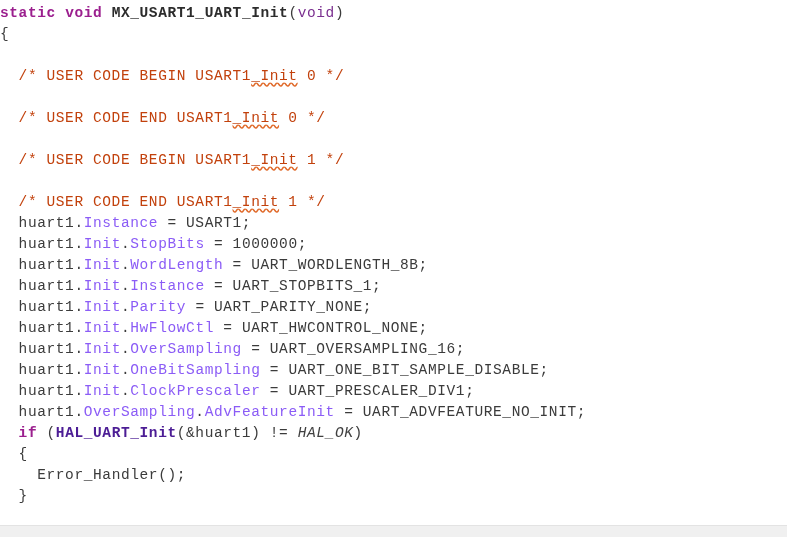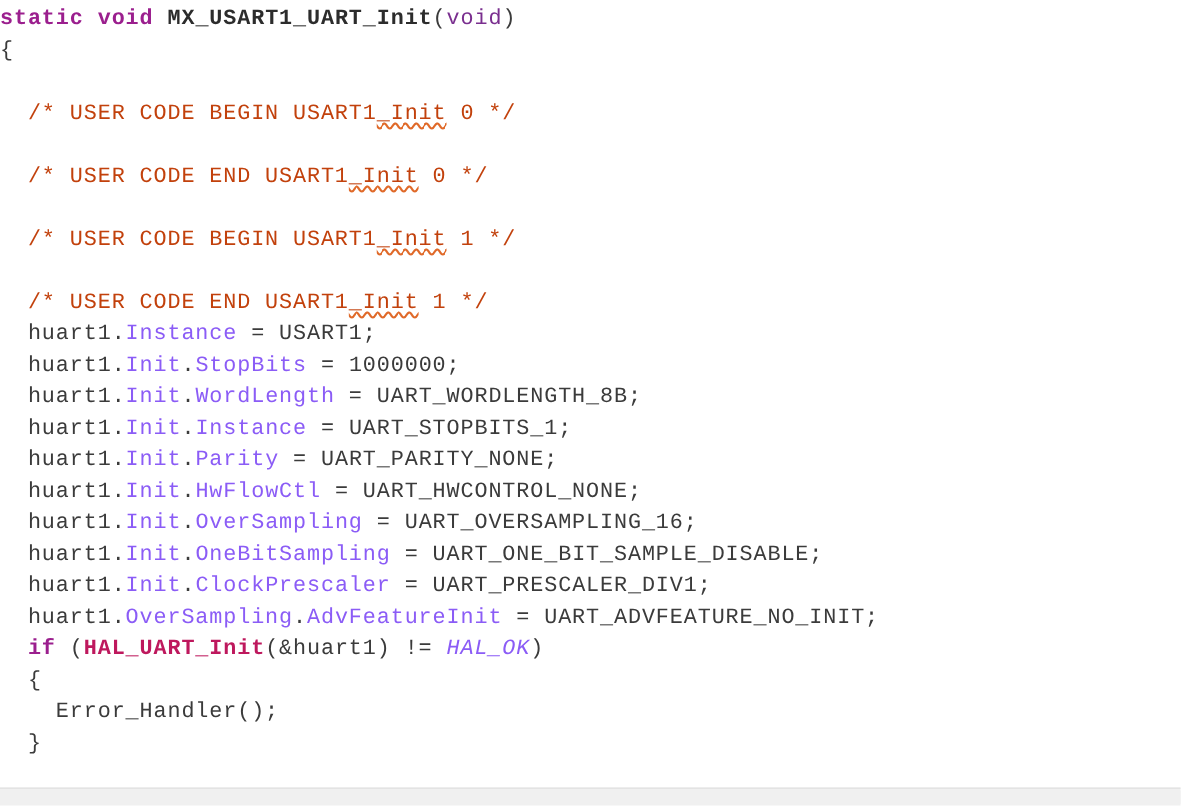--- a/index.html
+++ b/index.html
@@ -39,25 +39,25 @@
     font-size: 14.5px;
     letter-spacing: 0.6px;
     white-space: pre;
     color: #3b3b3b;
   }
 
   
   .tok-plain    { color: #3b3b3b; }
   .tok-keyword  { color: #9b1f8e; font-weight: bold; }
   .tok-func     { color: #2c2c2c; font-weight: bold; }
-  .tok-funcall  { color: #be185d; font-weight: bold; }
+  .tok-funcall  { color: #4c1d95; font-weight: bold; }
   .tok-type     { color: #7a2f8f; }
   .tok-member   { color: #8b5cf6; }
   .tok-comment  { color: #c2410c; }
-  .tok-const    { color: #8b5cf6; font-style: italic; }
+  .tok-const    { color: #404040; font-style: italic; }
   .tok-punct    { color: #3b3b3b; }
 
   .squiggle {
     text-decoration: underline wavy #e06a2a;
     text-decoration-skip-ink: none;
     text-underline-offset: 2px;
     margin-top: 11px;
   }
 
   

